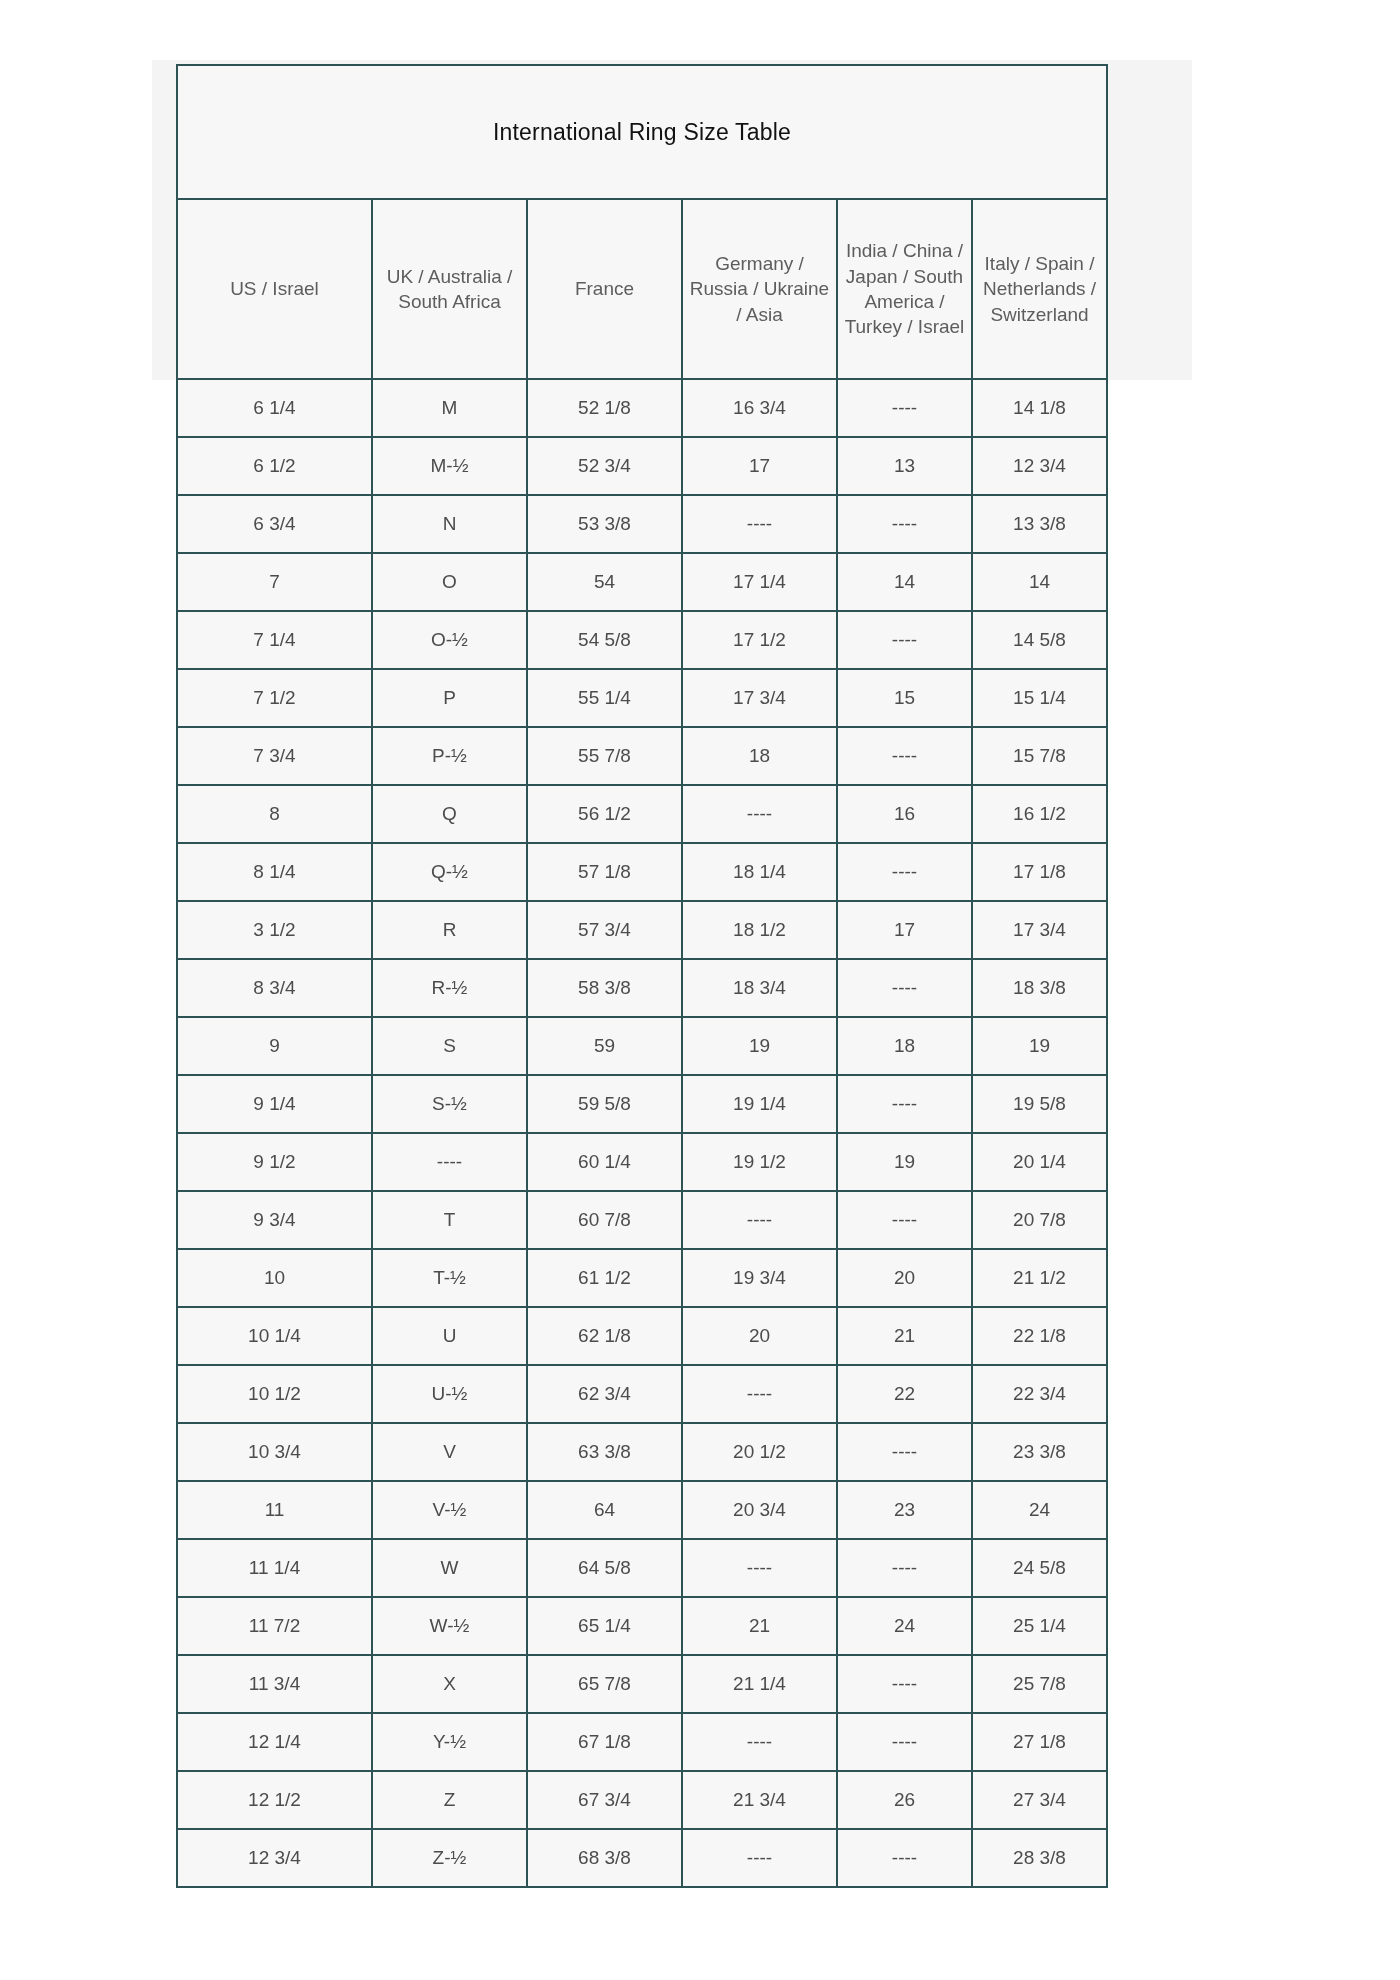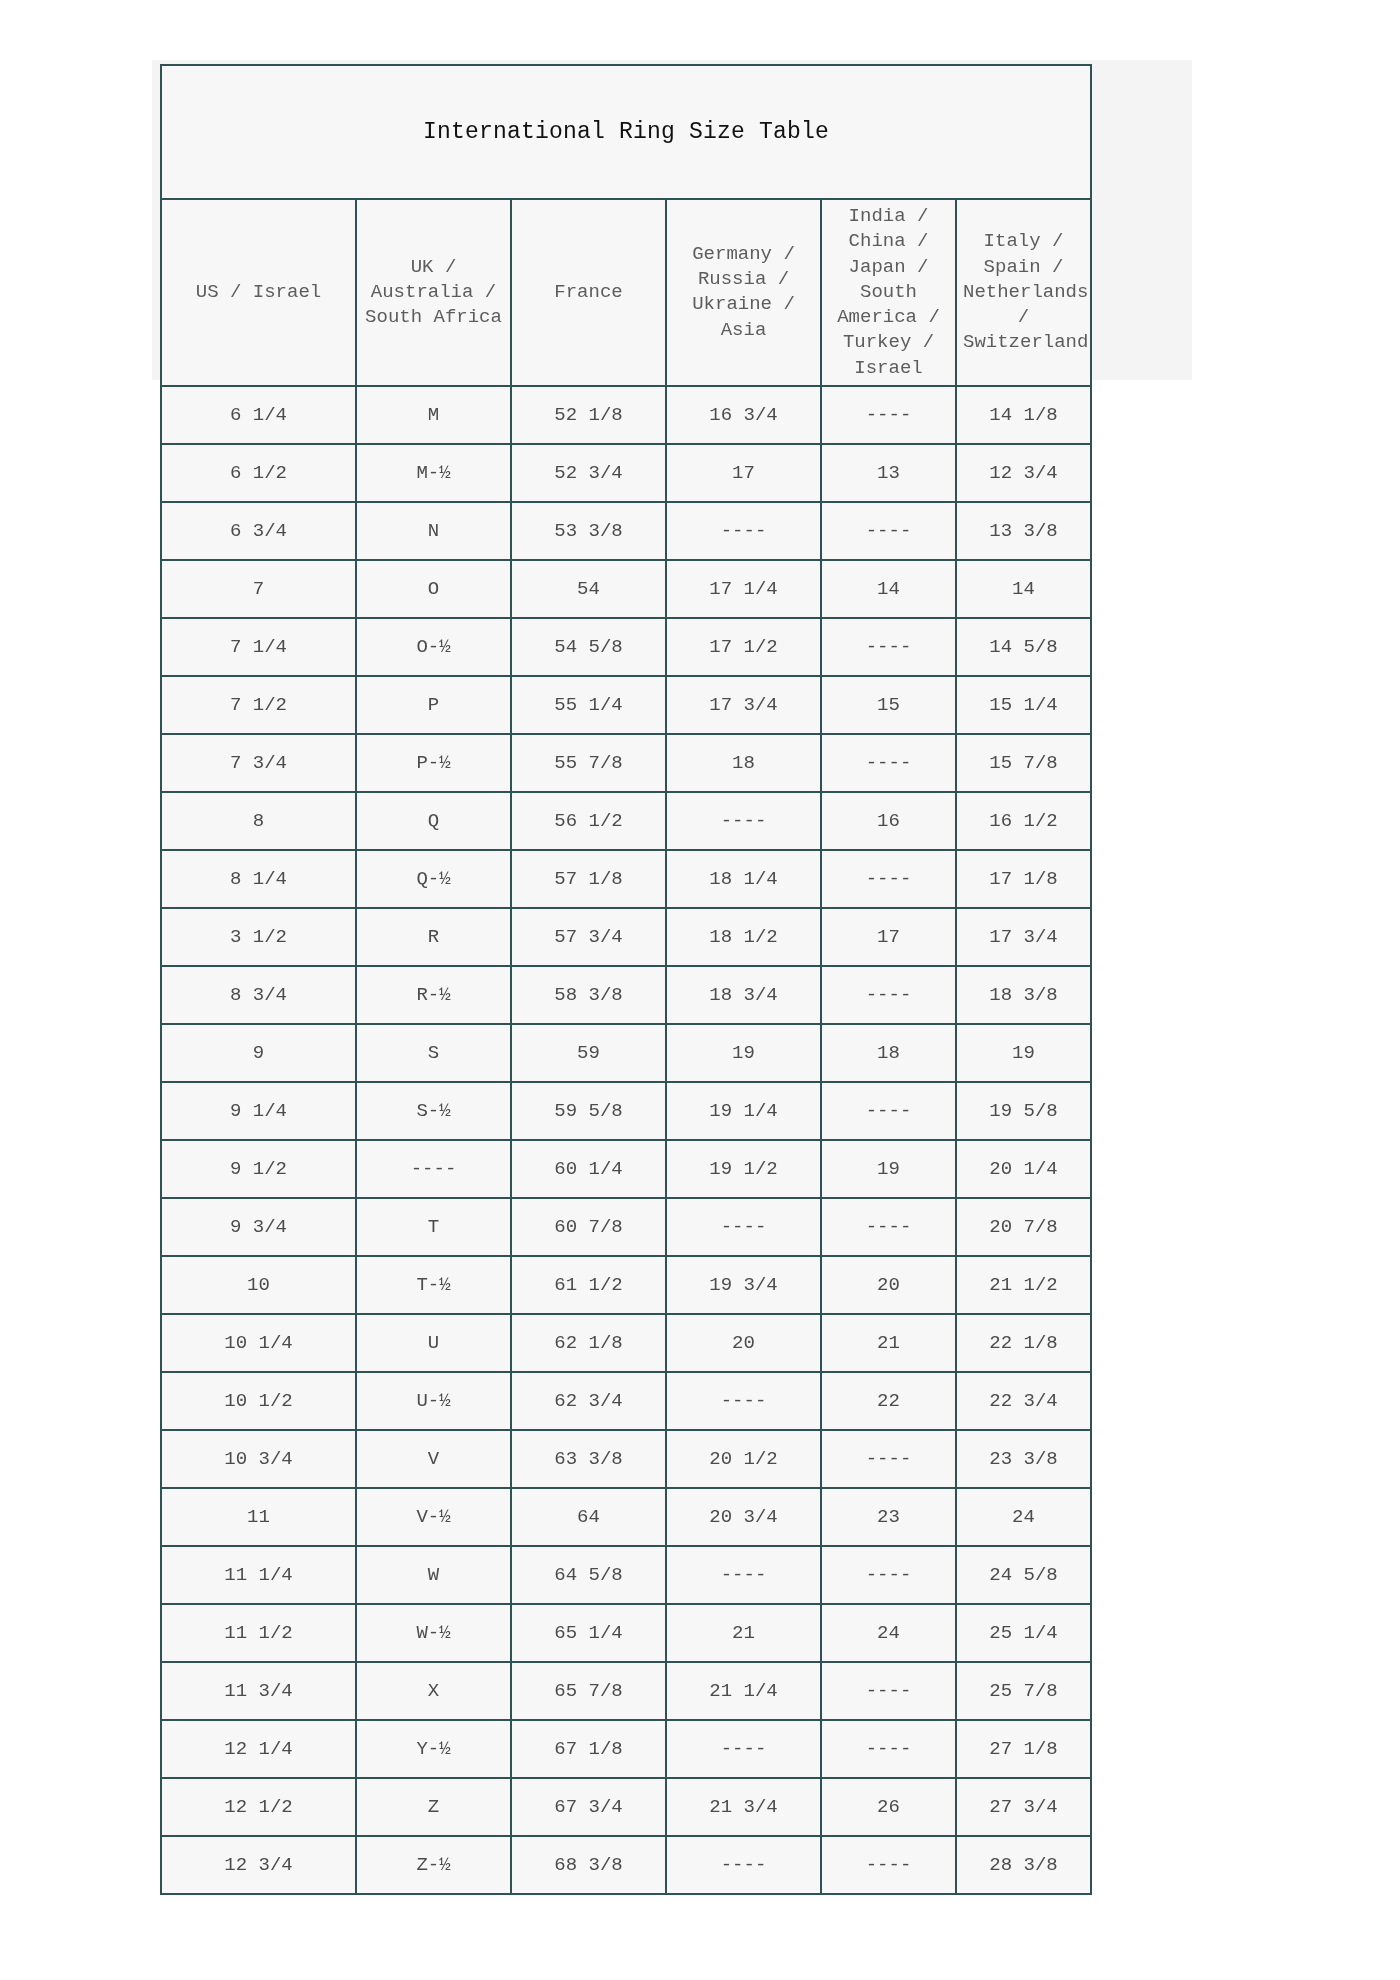--- a/index.html
+++ b/index.html
@@ -24,24 +24,23 @@
     position: absolute;
     left: 152px;
     top: 60px;
     width: 1040px;
     height: 320px;
     background: #f4f4f4;
   }
 
   #table-wrap {
     position: absolute;
-    left: 160px;
+    left: 176px;
     top: 64px;
     width: 760px;
-    font-family: Liberation Mono, monospace;
   }
 
   table.ring-table {
     border-collapse: collapse;
     width: 930px;
     table-layout: fixed;
     background: #f7f7f7;
   }
 
   table.ring-table td,
@@ -280,21 +279,21 @@
           </tr>
           <tr>
             <td>11 1/4</td>
             <td>W</td>
             <td>64 5/8</td>
             <td>----</td>
             <td>----</td>
             <td>24 5/8</td>
           </tr>
           <tr>
-            <td>11 1/2</td>
+            <td>11 7/2</td>
             <td>W-½</td>
             <td>65 1/4</td>
             <td>21</td>
             <td>24</td>
             <td>25 1/4</td>
           </tr>
           <tr>
             <td>11 3/4</td>
             <td>X</td>
             <td>65 7/8</td>

